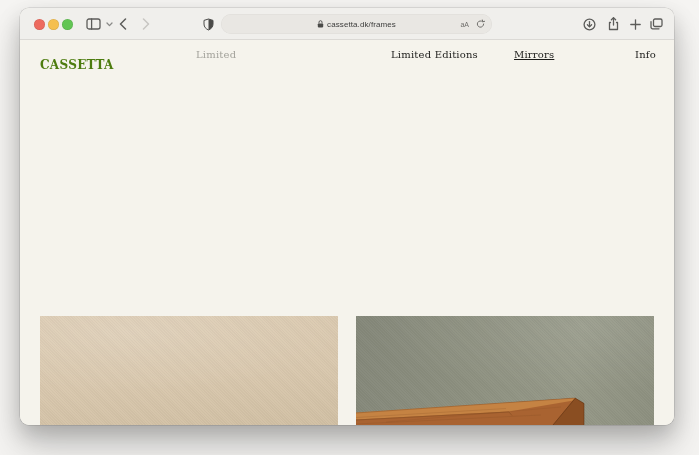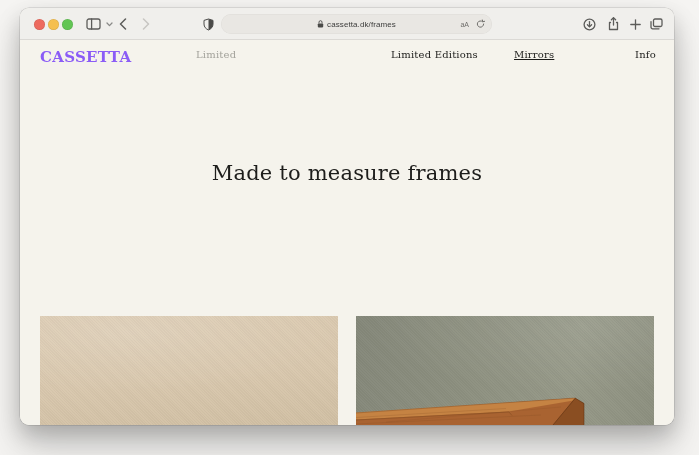--- a/index.html
+++ b/index.html
@@ -35,21 +35,21 @@
     box-shadow:inset 0 0 0 .5px rgba(0,0,0,.05);
   }
   .urltext { font-size:8px; color:#3d3d3c; letter-spacing:.1px; display:flex; align-items:center; gap:3px; }
   .url-right { position:absolute; right:7px; top:0; height:20px; display:flex; align-items:center; gap:7px; }
   .aA { font-size:7px; color:#6f6e6b; letter-spacing:0; }
 
   
   .content { position:absolute; left:0; top:32px; right:0; bottom:0; background:#f5f3ec; }
 
   .site-header { position:absolute; left:0; top:0; right:0; height:30px; }
-  .logo { position:absolute; left:20px; top:8px; font-family:"DejaVu Serif", serif; font-weight:bold; font-size:15px; letter-spacing:.3px; color:#8b5cf6; cursor:pointer; }
+  .logo { position:absolute; left:20px; top:18px; font-family:"DejaVu Serif", serif; font-weight:bold; font-size:12px; letter-spacing:.3px; color:#4d7c0f; cursor:pointer; }
   .navitem { position:absolute; top:9px; font-family:"DejaVu Serif", serif; font-size:10px; letter-spacing:.2px; color:#1c1c1a; cursor:pointer; }
   .navitem.active { color:#a3a29b; }
   .nav-frames { left:176px; } .nav-le { left:335px;margin-left:36px; } .nav-mirrors { left:494px;text-decoration:underline; } .nav-info { right:18px; }
 
   .hero { position:absolute; left:0; top:121px; width:100%; text-align:center; }
   .hero h1 { font-family:"DejaVu Serif", serif; font-weight:normal; font-size:21px; color:#1d1d1b; letter-spacing:.2px; }
 
   .gallery { position:absolute; left:0; right:0; top:276px; bottom:0; padding:0 20px; display:grid; grid-template-columns:1fr 1fr; gap:18px; }
   .photo { position:relative; overflow:hidden; cursor:pointer; }
   .photo-beige {
@@ -153,23 +153,20 @@
   <div class="content">
 
     <div class="site-header">
       <span class="logo">CASSETTA</span>
       <span class="navitem active nav-frames">Limited</span>
       <span class="navitem nav-le">Limited Editions</span>
       <span class="navitem nav-mirrors">Mirrors</span>
       <span class="navitem nav-info">Info</span>
     </div>
 
-    <div class="hero">
-      <h1>Made to measure frames</h1>
-    </div>
 
     <div class="gallery">
       <div class="photo photo-beige">
         <div class="grain"></div>
       </div>
       <div class="photo photo-green">
         <div class="grain"></div>
         <svg class="woodsvg" viewBox="0 0 298 109" preserveAspectRatio="none">
 
           <polygon points="0,97 219,82 228,87.5 228,109 0,109" fill="#a96331"></polygon>

